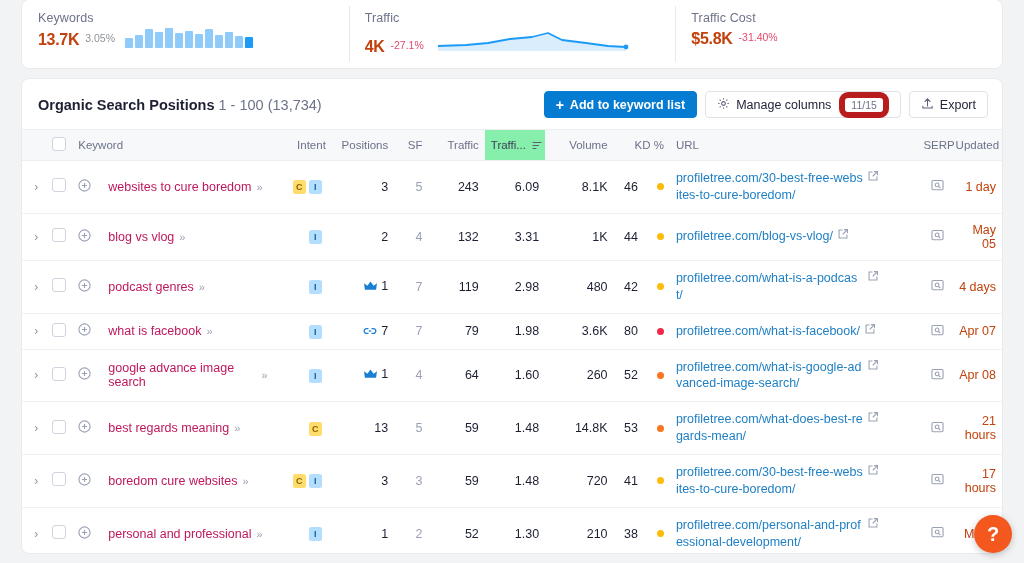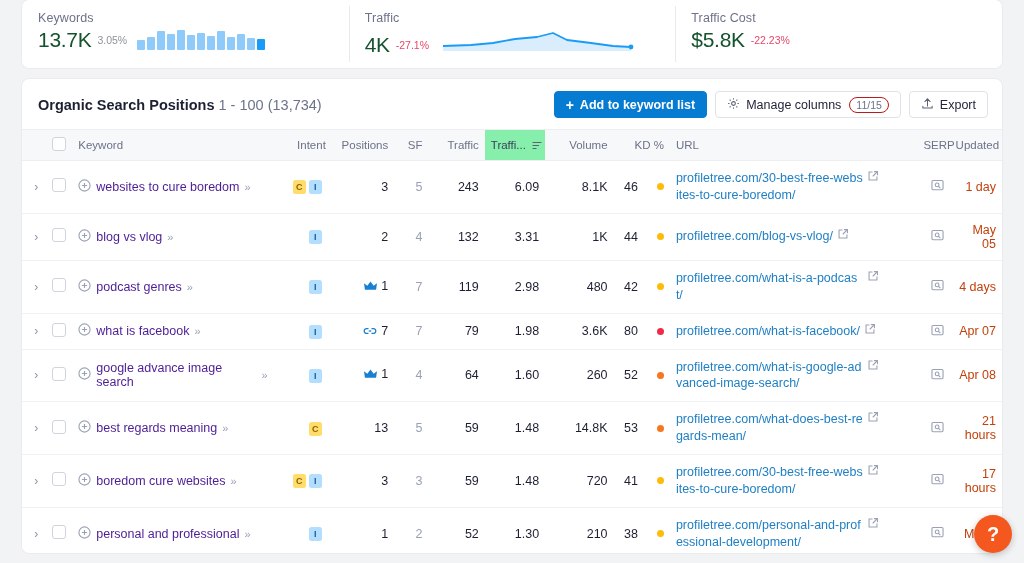--- a/index.html
+++ b/index.html
@@ -18,21 +18,21 @@
     display: flex; align-items: stretch;
     box-shadow: 0 0 0 1px rgba(0,0,0,0.03);
   }
   .metric { flex: 1; padding: 11px 0 0 16px; position: relative; }
   .metric + .metric::before {
     content: ""; position: absolute; left: 0; top: 6px; bottom: 6px;
     width: 1px; background: #e8eaed;
   }
   .metric-label { font-size: 12.5px; color: #6c7289; letter-spacing: .1px; }
   .metric-row { display: flex; align-items: flex-end; gap: 6px; margin-top: 3px; }
-  .metric-value { font-size: 21px; font-weight: normal; color: #14532d; line-height: 1.1; letter-spacing: -.3px; }
+  .metric-value { font-size: 16px; font-weight: bold; color: #c2410c; line-height: 1.1; letter-spacing: -.3px; }
   .metric-delta { font-size: 10.5px; line-height: 1.9; }
   .delta-up { color: #8f9399; }
   .delta-down { color: #e5486b; }
 
   .spark-bars { display: flex; align-items: flex-end; gap: 2px; height: 20px; margin-left: 4px; margin-bottom: 1px; }
   .spark-bars i { width: 8px; background: #8ecbfa; border-radius: 1px; display: block; }
   .spark-bars i.last { background: #1b9bf8; }
 
   .spark-line { margin-left: 6px; margin-bottom: 0px; }
 
@@ -52,21 +52,21 @@
 
   .btn {
     display: inline-flex; align-items: center; gap: 6px;
     height: 27px; padding: 0 11px; border-radius: 4px;
     font-size: 12.5px; border: 1px solid #dfe2e7; background: #fff;
     color: #23263b; cursor: pointer; white-space: nowrap;
   }
   .btn-primary { background: #057bd2; border-color: #057bd2; color: #fff; font-weight: bold; }
   .btn-primary .plus { font-size: 14px; font-weight: bold; }
   .badge-count {
-    border: 1px solid #b91c1c; border-radius: 9px; font-size: 10.5px;
+    border: 6px solid #b91c1c; border-radius: 9px; font-size: 10.5px;
     padding: 1px 6px; color: #6c7289; margin-left: 2px;
   }
 
   
   table { width: 100%; border-collapse: collapse; table-layout: fixed; }
   thead th {
     background: #f7f8fa; font-size: 11.5px; font-weight: normal; color: #6c7289;
     padding: 7px 6px; text-align: right; vertical-align: middle;
     border-top: 1px solid #edeef1; border-bottom: 1px solid #edeef1;
     white-space: nowrap;
@@ -95,21 +95,21 @@
   .col-url   { width: 214px; }
   .col-serp1 { width: 32px; }
   .col-serp2 { width: 32px; }
   .col-upd   { width: 52px; }
 
   .chev { color: #8c93a8; font-size: 12px; cursor: pointer; }
   .chk {
     width: 14px; height: 14px; border: 1px solid #cfd4dd; border-radius: 3px;
     background: #fff; display: inline-block; cursor: pointer;
   }
-  .kw-link { color: #4c1d95; text-decoration: none; cursor: pointer; }
+  .kw-link { color: #be185d; text-decoration: none; cursor: pointer; margin-left: 12px; }
   .kw-cell { display: flex; align-items: center; gap: 5px; }
   .kw-plus { color: #9aa1b4; flex: none; }
   .kw-arrows { color: #9aa1b4; font-size: 11px; }
 
   .intent { display: inline-flex; gap: 3px; justify-content: flex-end; width: 100%; padding-right: 4px;}
   .intent b {
     width: 13px; height: 14px; border-radius: 2.5px; font-size: 9px;
     display: inline-flex; align-items: center; justify-content: center;
     font-weight: bold; cursor: pointer;
   }
@@ -179,21 +179,21 @@
             <circle cx="190" cy="19" r="2.4" fill="#1b9bf8"></circle>
           </svg>
         </span>
       </div>
     </div>
 
     <div class="metric">
       <div class="metric-label">Traffic Cost</div>
       <div class="metric-row">
         <span class="metric-value">$5.8K</span>
-        <span class="metric-delta delta-down">-22.23%</span>
+        <span class="metric-delta delta-down">-31.40%</span>
       </div>
     </div>
   </div>
 
   <div class="table-card">
 
     <div class="table-toolbar">
       <div class="toolbar-title">
         <span>Organic Search Positions</span>
         <span class="range">1 - 100 (13,734)</span>

